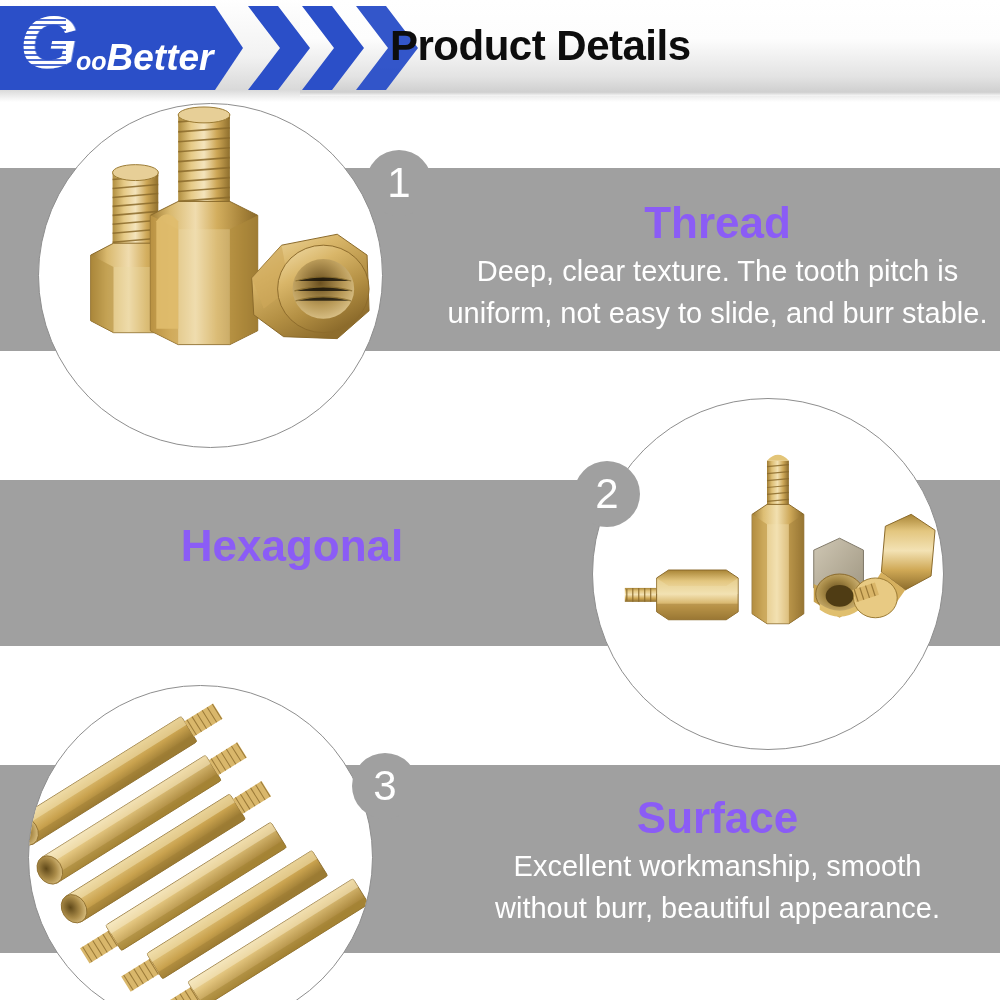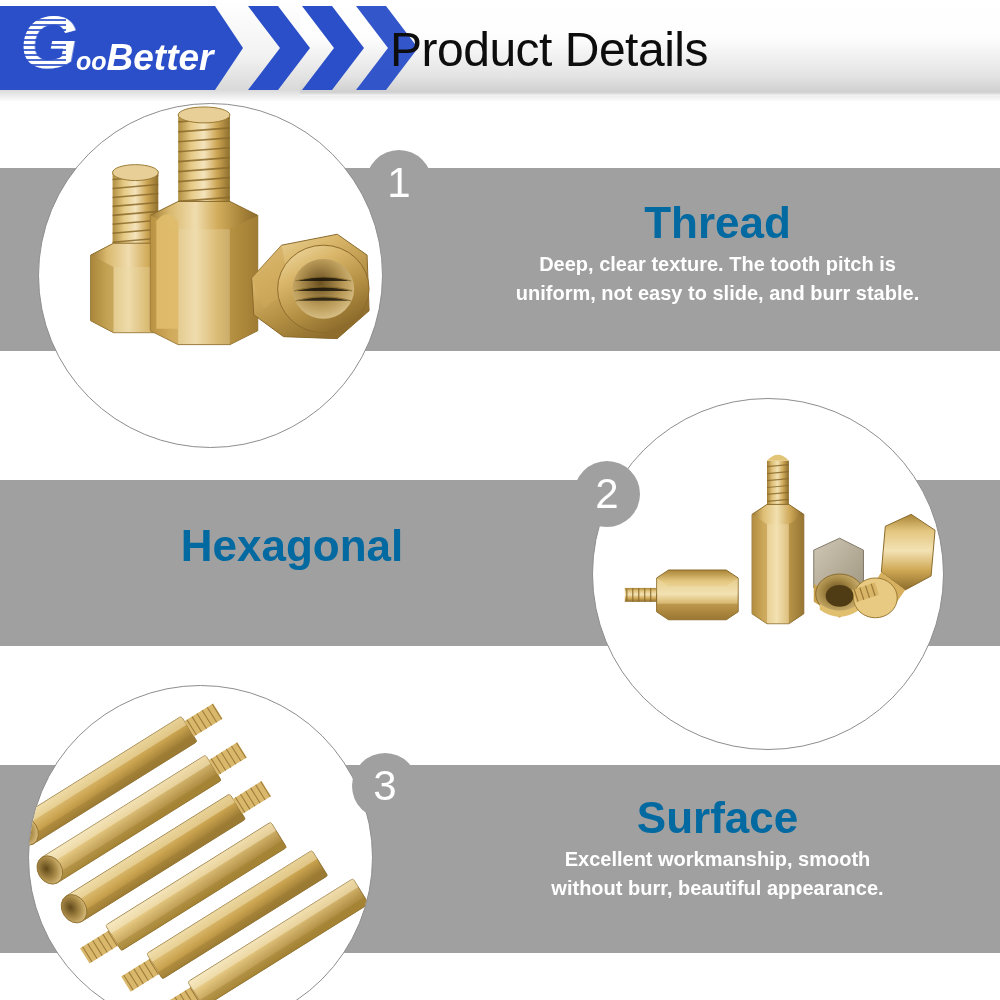--- a/index.html
+++ b/index.html
@@ -69,21 +69,21 @@
     position: absolute; top: 6px;
     width: 62px; height: 84px;
     background: #2B4FC8;
     clip-path: polygon(0 0, 30px 0, 62px 42px, 30px 84px, 0 84px, 32px 42px);
   }
   .chev.c1 { left: 248px; }
   .chev.c2 { left: 302px; }
   .chev.c3 { left: 356px; opacity: 0.96; }
   .header-title {
     position: absolute; left: 390px; top: 22px;
-    font-size: 48px; font-weight: normal;
+    font-size: 42px; font-weight: bold;
     color: #0d0d0d;
     letter-spacing: -0.5px;
   }
 
   
   .band {
     position: absolute;
     background: #a0a0a0;
   }
   .band-1 { left: 0;   top: 168px; width: 1000px; height: 183px; }
@@ -116,26 +116,26 @@
     line-height: 1;
     z-index: 6;
   }
   .bd-1 { left: 366px; top: 150px; width: 66px; height: 66px; }
   .bd-2 { left: 574px; top: 461px; width: 66px; height: 66px; }
   .bd-3 { left: 352px; top: 753px; width: 66px; height: 66px; }
 
   
   .txt-block { position: absolute; z-index: 5; }
   .feat-title {
-    font-size: 44px; font-weight: bold; color: #0369a1;
+    font-size: 44px; font-weight: bold; color: #8b5cf6;
     line-height: 1.05; margin-bottom: 4px;
   }
   .feat-desc {
-    font-size: 20px; color: #ffffff; line-height: 1.45;
-    font-weight: 700;
+    font-size: 29px; color: #ffffff; line-height: 1.45;
+    font-weight: 400;
   }
   .tb-1 { left: 440px; top: 200px; width: 555px; text-align: center; }
   .tb-2 { left: 12px;  top: 495px; width: 560px; text-align: center; }
   .tb-3 { left: 440px; top: 795px; width: 555px; text-align: center; }
   .tb-1 .feat-title { text-align: center; }
   .tb-2 .feat-title { text-align: center; margin-top: 28px; }
   .tb-3 .feat-title { text-align: center; }
 
   
   .photo-circle svg { display: block; width: 100%; height: 100%; }

